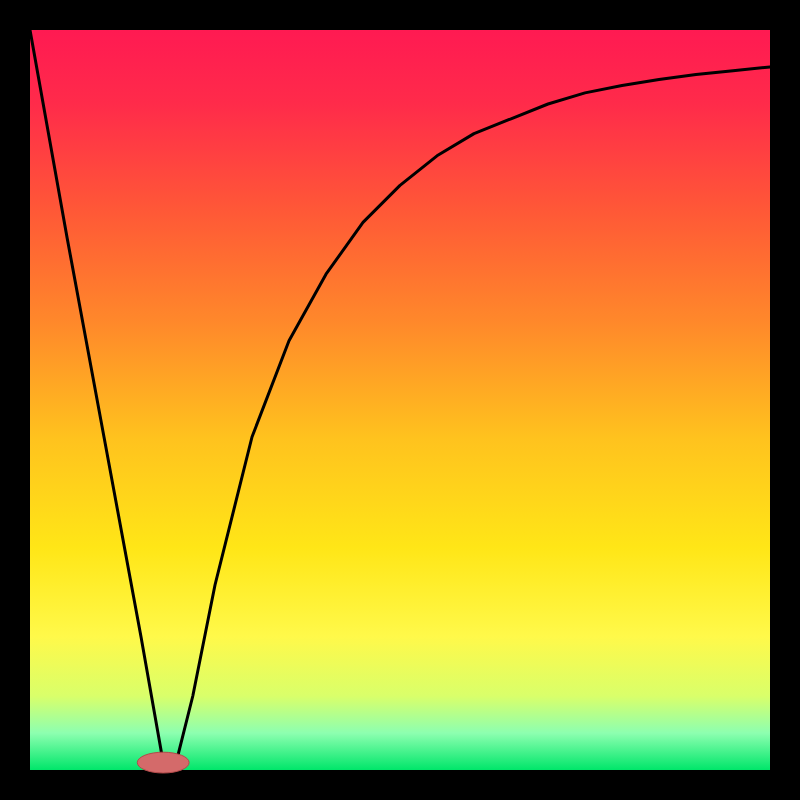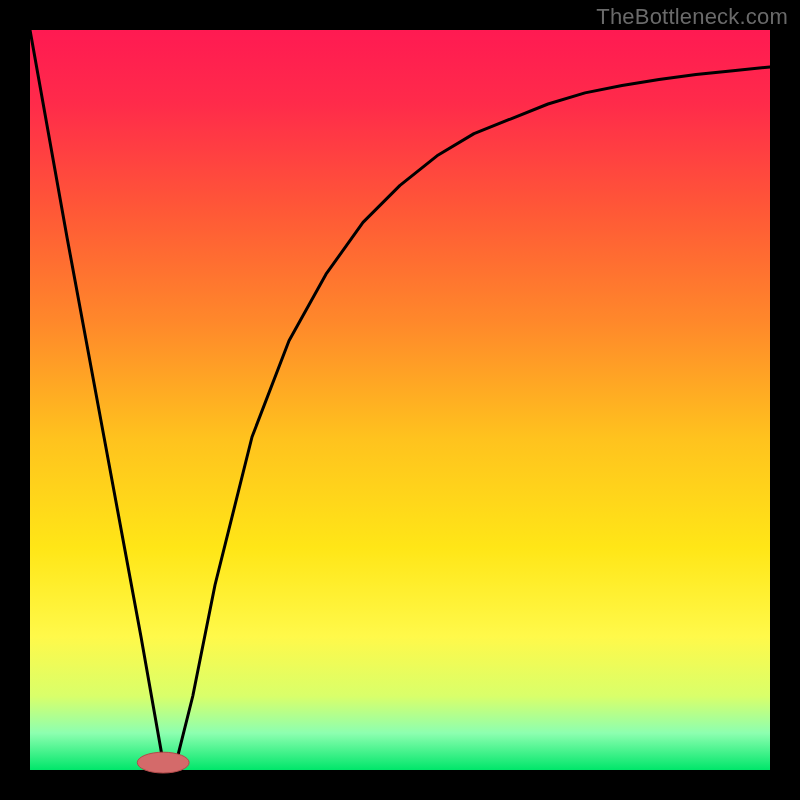--- a/index.html
+++ b/index.html
@@ -30,21 +30,20 @@
   svg {
     position: absolute;
     left: 0;
     top: 0;
   }
 </style>
 </head>
 <body>
 
 <div class="frame">
-  <div class="watermark">TheBottleneck.com</div>
   <svg id="chart-svg" width="800" height="800" viewBox="0 0 800 800">
     <defs>
       <linearGradient id="bg-grad" x1="0" y1="0" x2="0" y2="1">
           <stop offset="0%" stop-color="#ff1a52"></stop>
           <stop offset="10%" stop-color="#ff2b4a"></stop>
           <stop offset="25%" stop-color="#ff5a36"></stop>
           <stop offset="40%" stop-color="#ff8a2a"></stop>
           <stop offset="55.00000000000001%" stop-color="#ffc21e"></stop>
           <stop offset="70%" stop-color="#ffe617"></stop>
           <stop offset="82%" stop-color="#fff94a"></stop>

